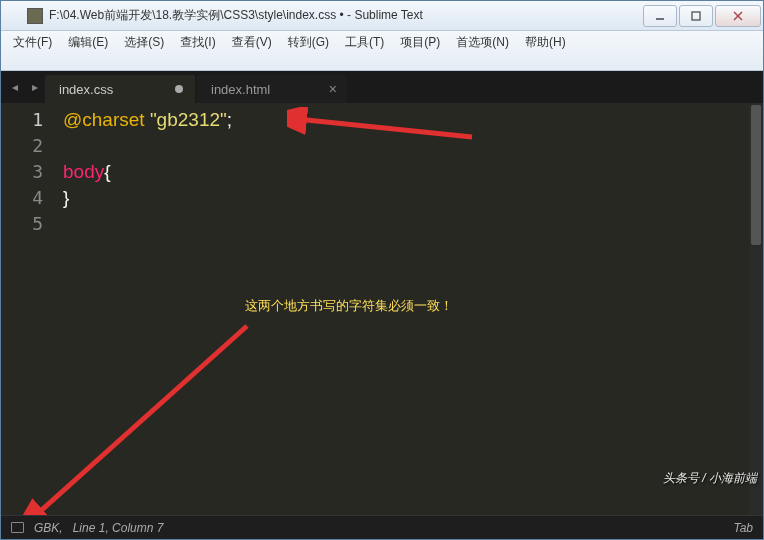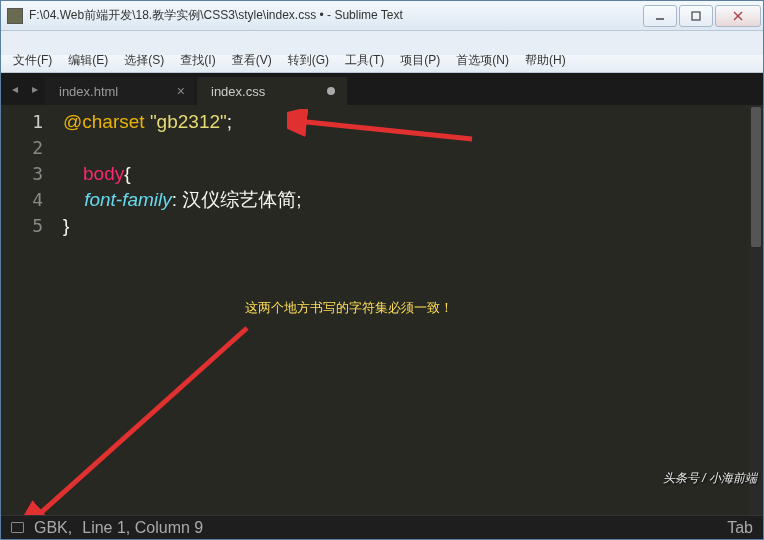--- a/index.html
+++ b/index.html
@@ -1,59 +1,59 @@
 <!DOCTYPE html>
 <html><head>
 <meta charset="utf-8">
 <style>
 * { margin:0; padding:0; box-sizing:border-box; font-family:"Microsoft YaHei","Segoe UI",Arial,sans-serif; }
 body { background:#fff; width:764px; height:540px; overflow:hidden; }
 
 
 .window { width:764px; height:540px; border:1px solid #5a7fa0; background:#e8eef5; display:flex; flex-direction:column; }
-.titlebar { height:30px; background:linear-gradient(#f4f8fc,#dde8f3); display:flex; align-items:center; border-bottom:1px solid #b8c8d8; }
+.titlebar { height:30px; background:linear-gradient(#f4f8fc,#dde8f3); display:flex; align-items:center; border-bottom:1px solid #b8c8d8;padding-left:20px; }
 .app-icon { width:16px; height:16px; margin:0 6px; background:#6a6a50; border:1px solid #555; }
 .title-text { flex:1; font-size:12px; color:#333; }
 .win-btns { display:flex; }
 .win-btn { width:34px; height:22px; margin-right:2px; background:linear-gradient(#f8fbfe,#e4ecf4); border:1px solid #a8b8c8; border-radius:3px; display:flex; align-items:center; justify-content:center; font-size:11px; color:#444; cursor:pointer; }
 .win-btn.close { width:46px; background:linear-gradient(#f8fbfe,#e8d8d8); }
 
 
-.menubar { height:18px; background:linear-gradient(#f4f8fc,#e4ecf4); display:flex; align-items:flex-end; padding:0 4px; border-bottom:1px solid #b8c8d8;margin-top:24px; }
+.menubar { height:40px; background:linear-gradient(#f4f8fc,#e4ecf4); display:flex; align-items:flex-start; padding:0 4px; border-bottom:1px solid #b8c8d8; }
 .menu-item { font-size:12px; color:#333; padding:3px 8px; cursor:pointer; }
 
 
 .tabstrip { height:32px; background:#1a1a1a; display:flex; align-items:center; padding:0 4px; }
 .tab-nav { width:16px; height:16px; color:#888; font-size:12px; display:flex; align-items:center; justify-content:center; margin:0 2px; cursor:pointer; }
 .tab { height:28px; min-width:150px; background:#272822; color:#ccc; font-size:13px; display:flex; align-items:center; padding:0 30px 0 14px; position:relative; margin-right:2px; margin-top:4px; cursor:pointer; border-radius:2px 2px 0 0; }
 .tab.inactive { background:#1e1e1e; color:#999; }
 .tab .dirty { position:absolute; right:12px; width:8px; height:8px; border-radius:50%; background:#aaa; }
 .tab .close-x { position:absolute; right:10px; font-size:14px; color:#888; }
 
 
 .editor { flex:1; background:#272822; display:flex; position:relative; overflow:hidden; }
 .gutter { width:56px; background:#272822; text-align:right; padding:4px 14px 0 0; }
 .gutter .ln { color:#888; font-size:18px; line-height:26px; font-family:Consolas,monospace; }
 .gutter .ln.active { color:#ccc; }
 .code { flex:1; padding:4px 0 0 6px; font-family:Consolas,monospace; font-size:19px; line-height:26px; position:relative; }
 .tok-at { color:#eab308; }
 .tok-str { color:#e6db74; }
-.tok-sel { color:#f92672;margin-left:20px; }
+.tok-sel { color:#f92672; }
 .tok-prop { color:#66d9ef; font-style:italic; }
 .tok-val { color:#f8f8f2; }
 .tok-punc { color:#f8f8f2; }
 .tok-brace { color:#f8f8f2; }
 
 .annotation { position:absolute; color:#ffde59; font-size:13px; font-family:"SimSun","Microsoft YaHei"; left:188px; top:190px; }
 
 .scrollbar { position:absolute; right:0; top:0; bottom:0; width:14px; background:#2a2a2a; }
 .scroll-thumb { position:absolute; left:2px; right:2px; top:2px; height:140px; background:#555; border-radius:2px; }
 
 
-.statusbar { height:24px; background:#1e1e1e; color:#aaa; font-size:16px; display:flex; align-items:center; padding:0 10px; border-top:1px solid #333; }
+.statusbar { height:24px; background:#1e1e1e; color:#aaa; font-size:12px; display:flex; align-items:center; padding:0 10px; border-top:1px solid #333;font-style:italic; }
 .status-left { display:flex; align-items:center; gap:10px; }
 .st-icon { width:13px; height:11px; border:1px solid #888; border-radius:1px; }
 .status-right { margin-left:auto; }
 
 .watermark { position:absolute; right:6px; bottom:28px; color:#fff; font-size:12px; font-style:italic; text-shadow:1px 1px 2px #000; opacity:.9; }
 
 svg.arrow { position:absolute; pointer-events:none; }
 </style>
 </head>
 <body>
@@ -91,43 +91,42 @@
     <span class="menu-item">转到(G)</span>
     <span class="menu-item">工具(T)</span>
     <span class="menu-item">项目(P)</span>
     <span class="menu-item">首选项(N)</span>
     <span class="menu-item">帮助(H)</span>
   </div>
 
   <div class="tabstrip">
     <div class="tab-nav">◂</div>
     <div class="tab-nav">▸</div>
+    <div class="tab">
+      <span>index.css</span>
+      <span class="dirty"></span>
+    </div>
     <div class="tab inactive">
       <span>index.html</span>
       <span class="close-x">×</span>
-    </div>
-    <div class="tab">
-      <span>index.css</span>
-      <span class="dirty"></span>
     </div>
   </div>
 
   <div class="editor">
     <div class="gutter">
       <div class="ln active">1</div>
       <div class="ln">2</div>
       <div class="ln">3</div>
       <div class="ln">4</div>
       <div class="ln">5</div>
     </div>
     <div class="code">
       <div><span class="tok-at">@charset </span><span class="tok-str">"gb2312"</span><span class="tok-punc">;</span></div>
       <div>&nbsp;</div>
       <div><span class="tok-sel">body</span><span class="tok-brace">{</span></div>
-      <div><span style="white-space:pre;">    </span><span class="tok-prop">font-family</span><span class="tok-punc">: </span><span class="tok-val">汉仪综艺体简</span><span class="tok-punc">;</span></div>
       <div><span class="tok-brace">}</span></div>
 
       <div class="annotation">这两个地方书写的字符集必须一致！</div>
 
       <svg class="arrow" style="left:230px; top:4px;" width="190" height="40">
         <defs>
             <marker id="ah1" markerWidth="10" markerHeight="10" refX="2" refY="3" orient="auto">
               <path d="M0,0 L0,6 L9,3 z" fill="#e03030"></path>
             </marker>
           </defs>
@@ -145,19 +144,19 @@
     <div class="scrollbar">
       <div class="scroll-thumb"></div>
     </div>
     <div class="watermark">头条号 / 小海前端</div>
   </div>
 
   <div class="statusbar">
     <div class="status-left">
       <div class="st-icon"></div>
       <span>GBK,</span>
-      <span>Line 1, Column 9</span>
+      <span>Line 1, Column 7</span>
     </div>
     <div class="status-right">
       <span>Tab</span>
     </div>
   </div>
 </div>
 
 </body></html>

